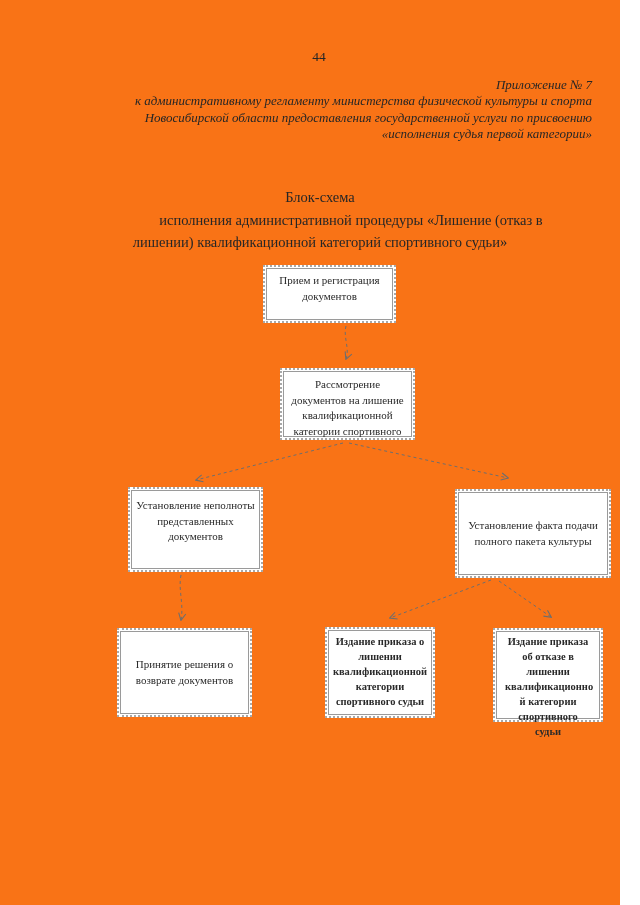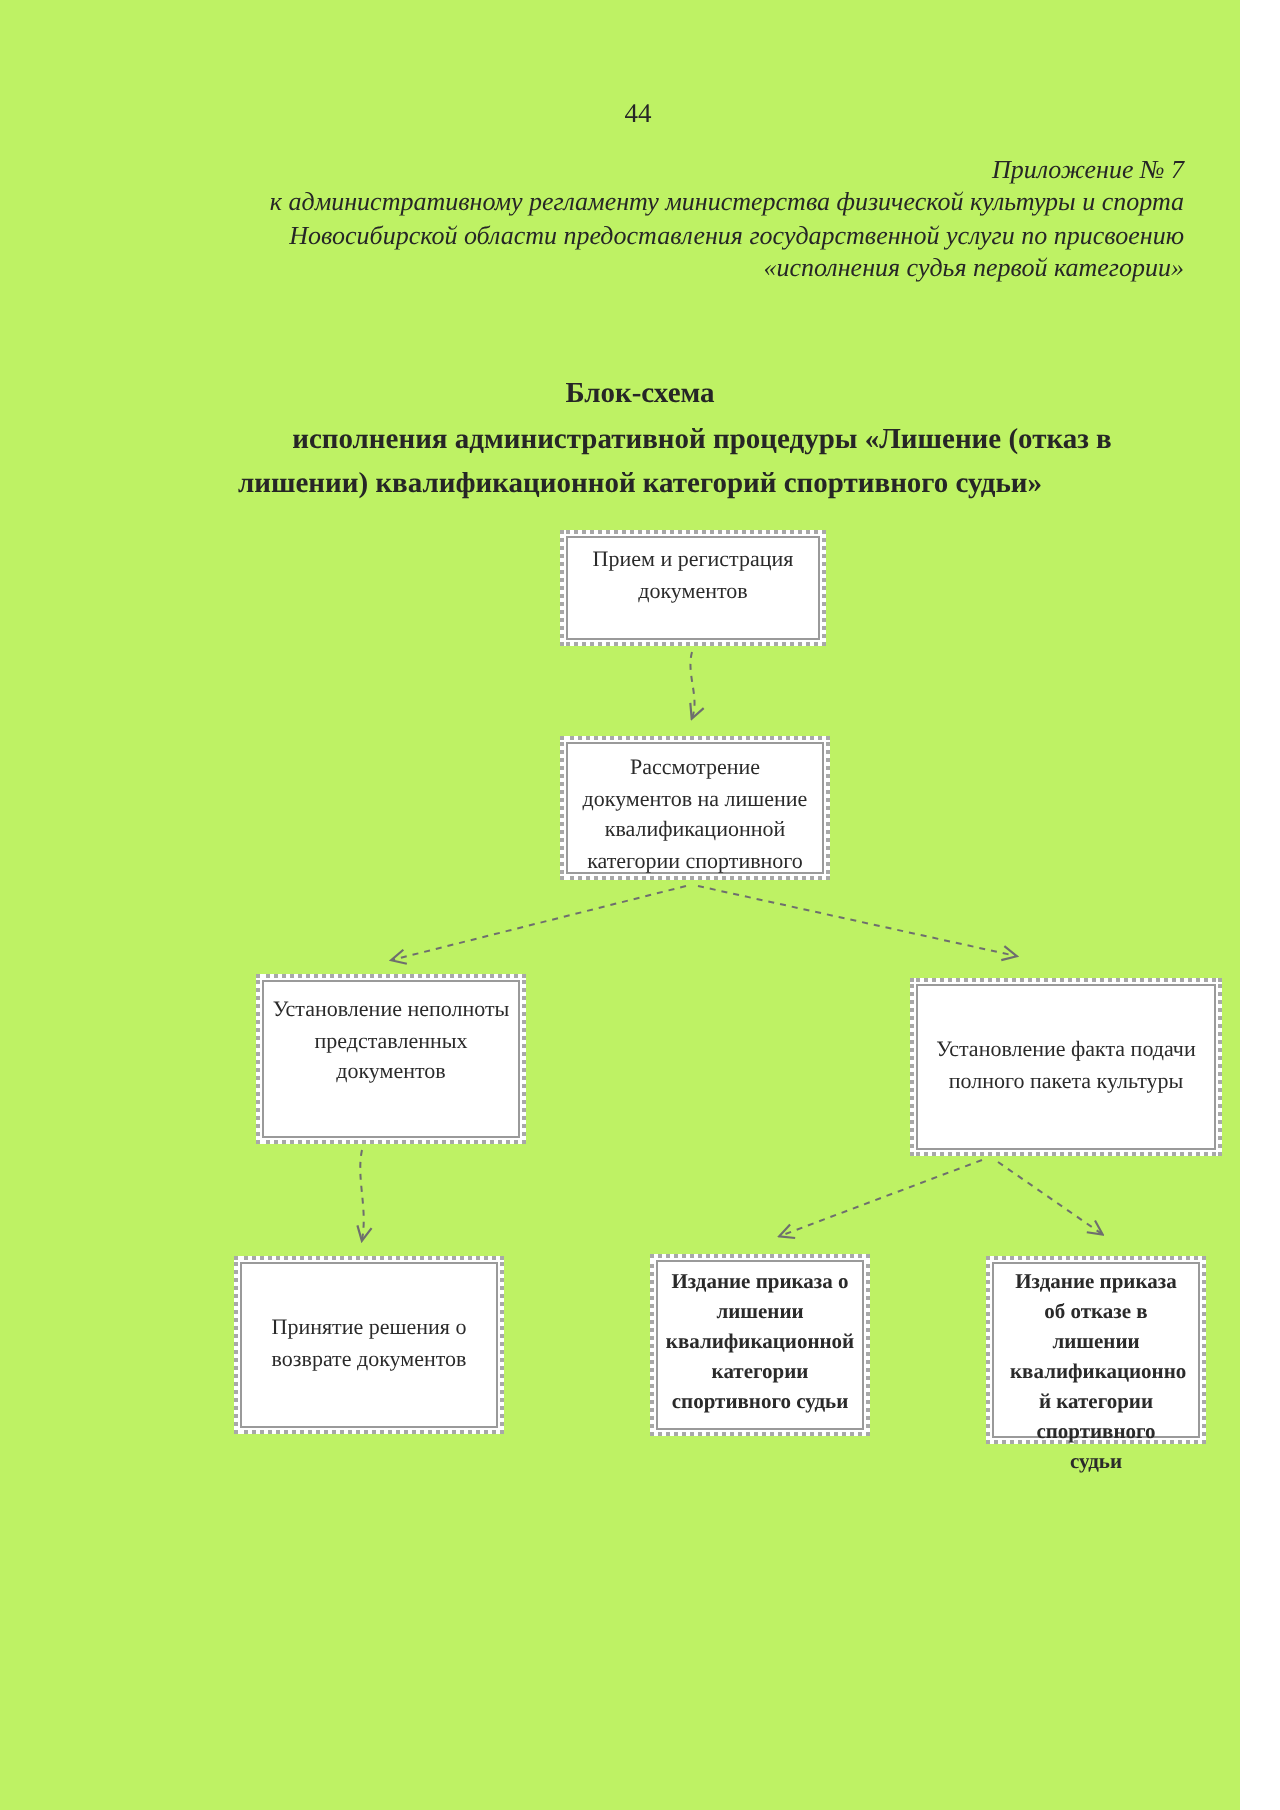--- a/index.html
+++ b/index.html
@@ -1,31 +1,31 @@
 <!DOCTYPE html>
 <html><head>
 <meta charset="utf-8">
 <style>
   html,body { margin:0; padding:0; background:#ffffff; }
   .page {
-    position:relative; width:620px; height:905px; background:#bef264;
+    position:relative; width:620px; height:905px; background:#f97316;
     font-family:"Liberation Serif","DejaVu Serif",serif; color:#262626;
     overflow:hidden;
   }
   .page-number {
     position:absolute; top:49px; left:18px; right:0;
     text-align:center; font-size:13.5px;
   }
   .header-block {
     position:absolute; top:77px; right:28px; width:570px;
     text-align:right; font-size:13px; line-height:16.4px;font-style:italic;
   }
   .title-block {
     position:absolute; top:186px; left:0; width:640px;
-    text-align:center; font-weight:bold; font-size:14.5px; line-height:22.5px;
+    text-align:center; font-weight:normal; font-size:14.5px; line-height:22.5px;
   }
   .title-line.shift-right { transform:translateX(31px); }
   .flowchart { position:absolute; left:0; top:0; width:640px; height:905px; }
   .arrows { position:absolute; left:0; top:0; width:640px; height:905px; }
   .node {
     position:absolute; background:#ffffff;
     border:2px dotted #a8a8a8; box-sizing:border-box;
   }
   .node::before {
     content:""; position:absolute; inset:1px;
@@ -74,21 +74,21 @@
       <g fill="none" stroke="#6e6e6e" stroke-width="1" stroke-dasharray="3 3">
         <path d="M346,326 C343,337 350,349 346,359" marker-end="url(#arr)"></path>
         <path d="M343,443 L196,480" marker-end="url(#arr)"></path>
         <path d="M349,443 L508,478" marker-end="url(#arr)"></path>
         <path d="M181,575 C178,589 184,604 181,620" marker-end="url(#arr)"></path>
         <path d="M491,580 L390,618" marker-end="url(#arr)"></path>
         <path d="M499,581 L551,617" marker-end="url(#arr)"></path>
       </g>
     </svg>
 
-    <div class="node" style="left:280px; top:265px; width:133px; height:58px;">
+    <div class="node" style="left:263px; top:265px; width:133px; height:58px;">
       <div class="node-text pad-top">Прием и регистрация документов</div>
     </div>
 
     <div class="node" style="left:280px; top:368px; width:135px; height:72px;">
       <div class="node-text pad-top-2">Рассмотрение документов на лишение квалификационной категории спортивного</div>
     </div>
 
     <div class="node" style="left:128px; top:487px; width:135px; height:85px;">
       <div class="node-text pad-top-3">Установление неполноты представленных документов</div>
     </div>

